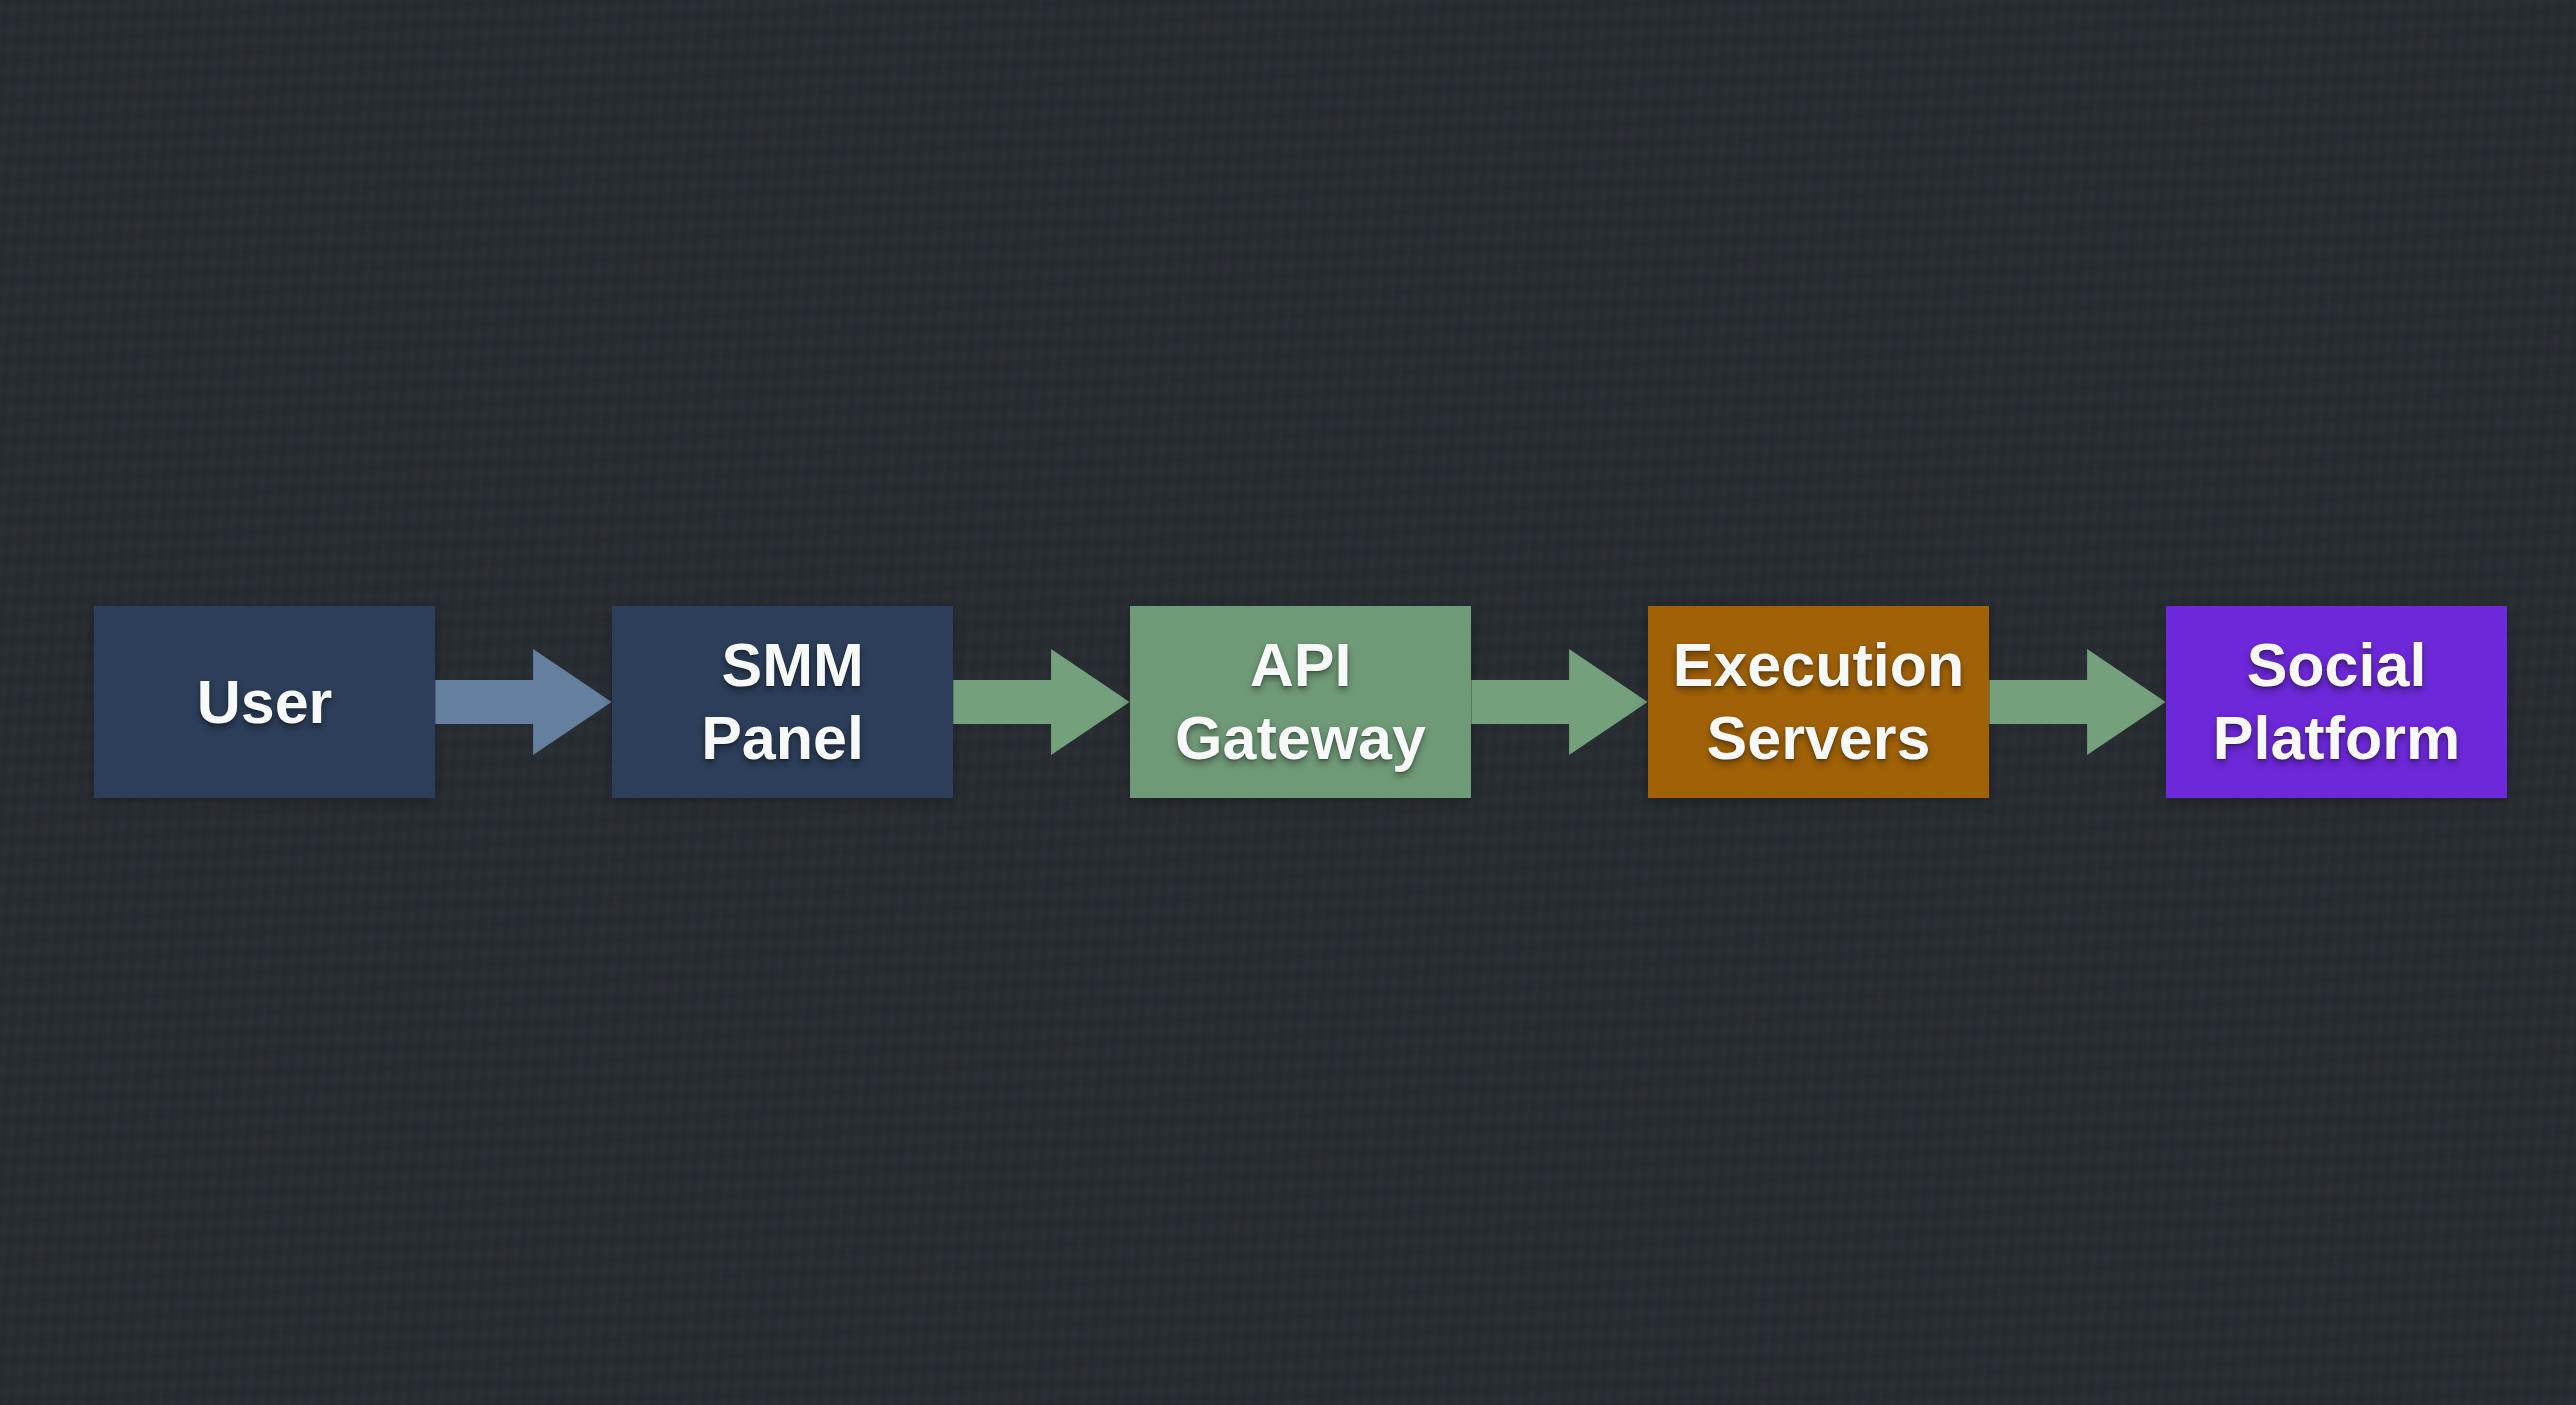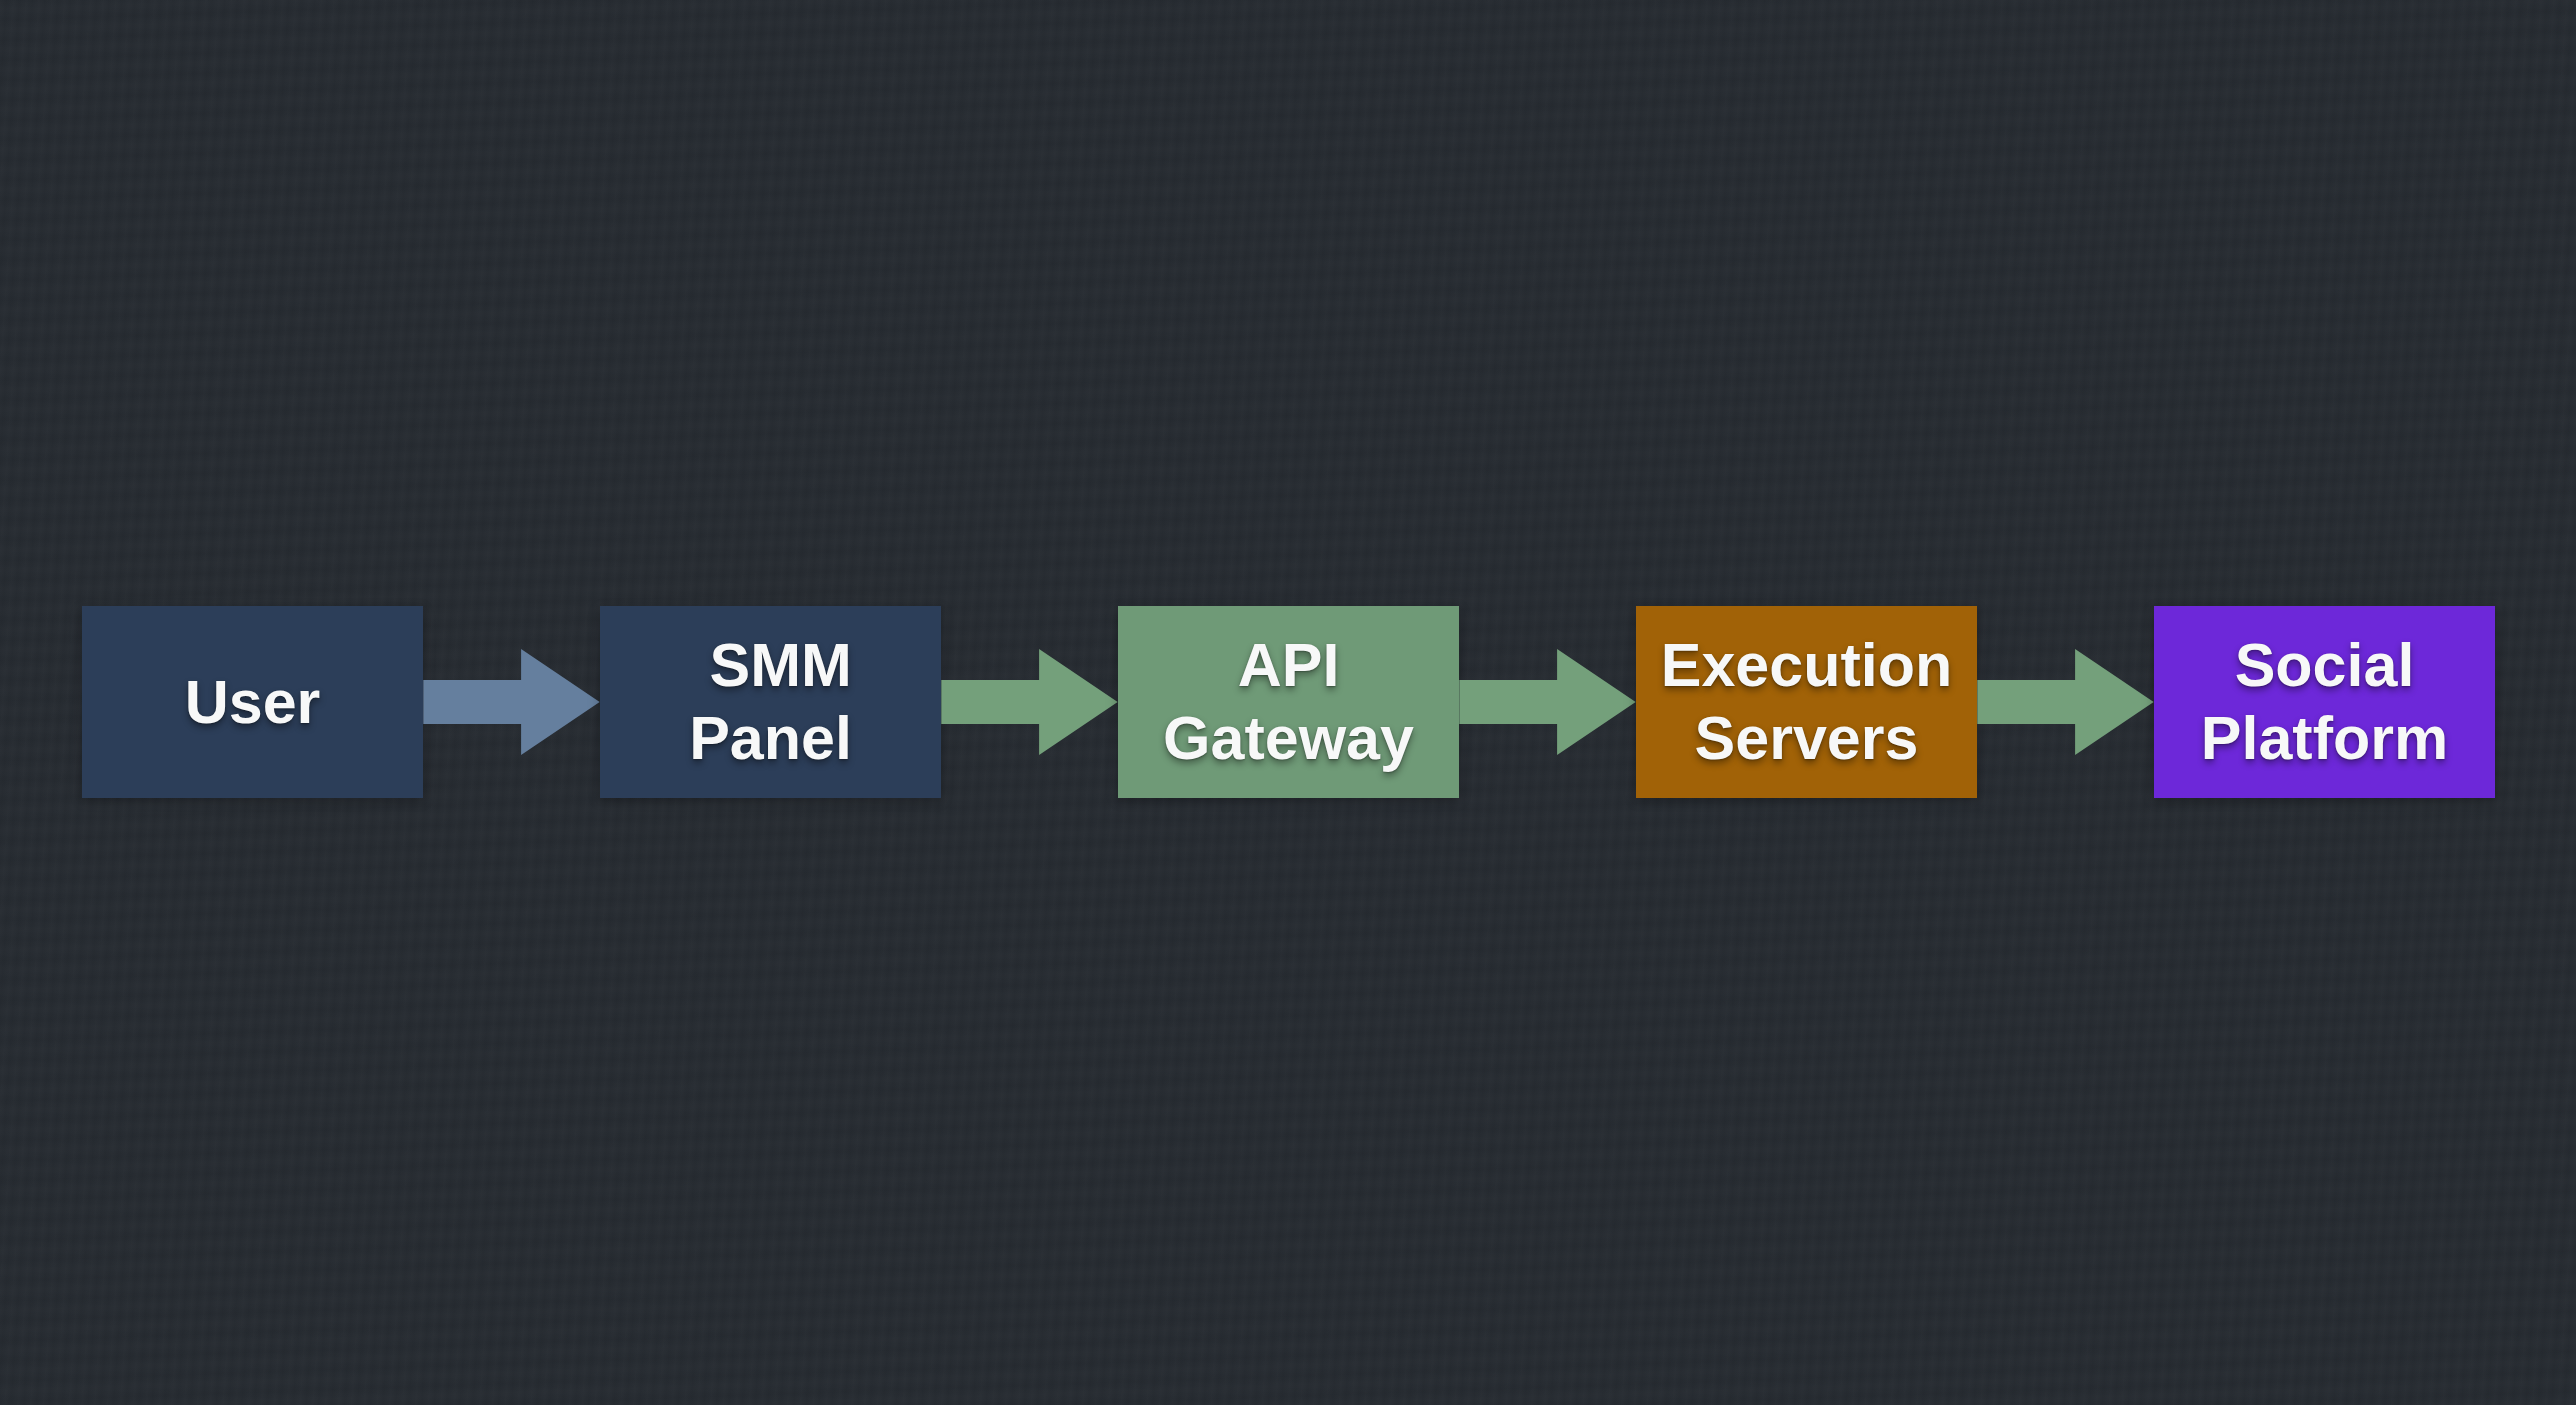--- a/index.html
+++ b/index.html
@@ -18,21 +18,21 @@
   .bg-texture {
     position: absolute;
     inset: 0;
     background:
       repeating-linear-gradient(94deg, rgba(255,255,255,0.012) 0px, rgba(0,0,0,0.018) 6.4px, rgba(255,255,255,0.008) 12.8px),
       repeating-linear-gradient(178deg, rgba(0,0,0,0.015) 0px, rgba(255,255,255,0.010) 10px, rgba(0,0,0,0.012) 20px);
     pointer-events: none;
   }
   .diagram-row {
     position: absolute;
-    left: 82px;
+    left: 94px;
     top: 606px;
     height: 192px;
     display: flex;
     flex-direction: row;
     align-items: center;
   }
   .node {
     width: 341px;
     height: 192px;
     flex: 0 0 auto;

